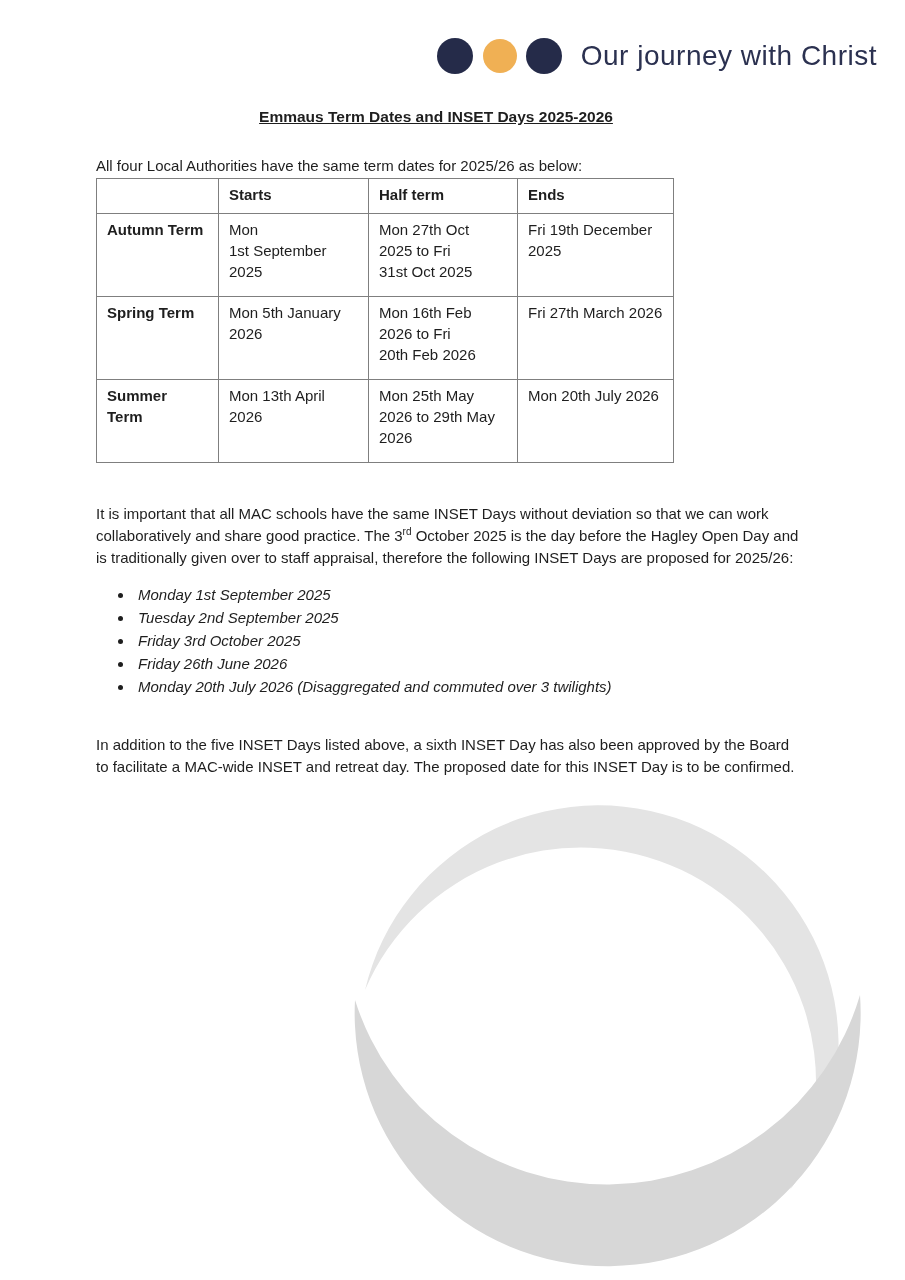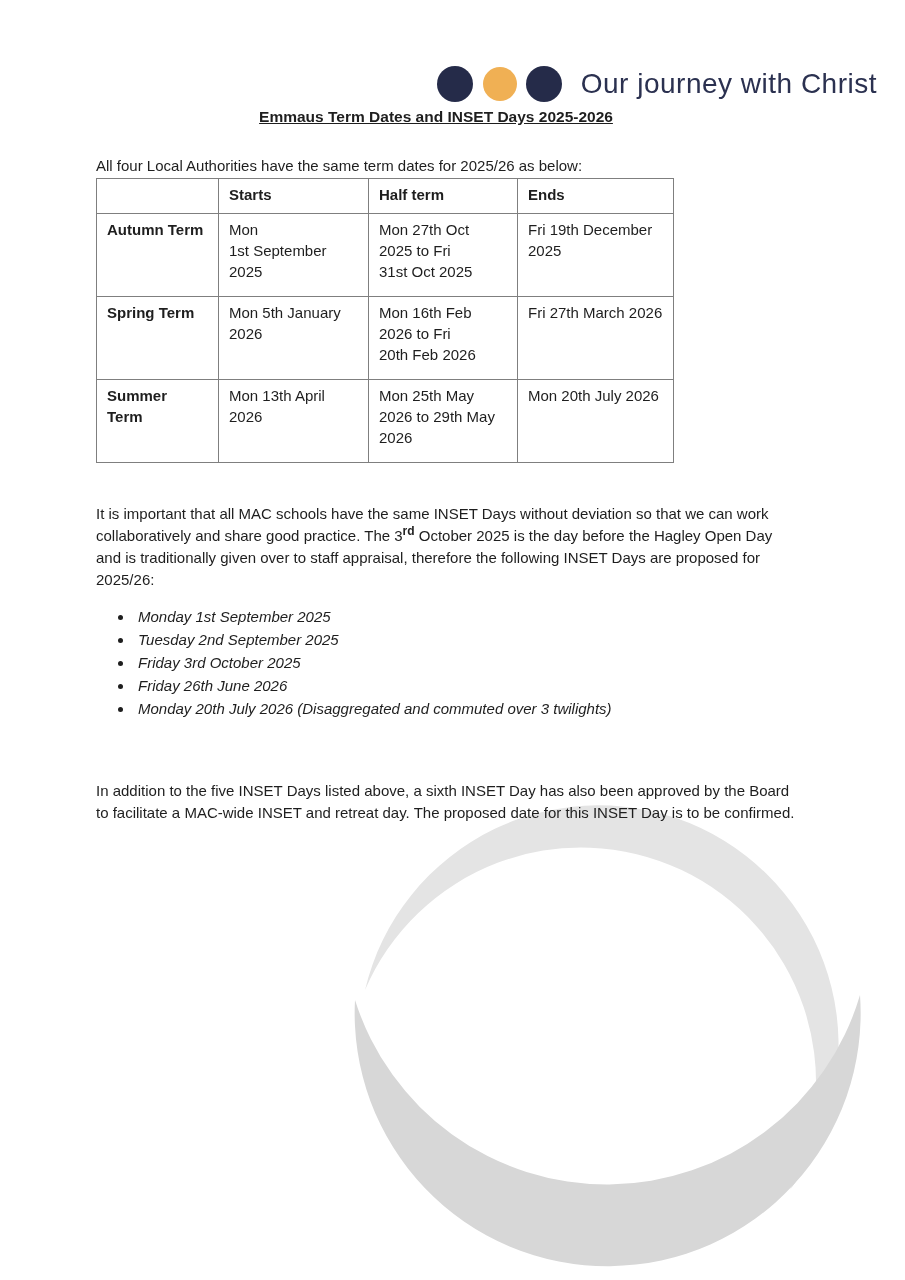--- a/index.html
+++ b/index.html
@@ -24,21 +24,20 @@
   }
 
   
   .logo-bar {
     position: absolute;
     top: 36px;
     right: 28px;
     display: flex;
     align-items: center;
     z-index: 2;
-    margin-top: 28px;
   }
   .logo-dots { display: block; margin-right: 18px; }
   .logo-text {
     font-size: 28px;
     font-weight: 500;
     color: #2b3150;
     letter-spacing: 0.5px;
     white-space: nowrap;
   }
 
@@ -84,34 +83,34 @@
     white-space: pre-line;
   }
   .term-table th { font-weight: bold; padding-bottom: 8px; }
   .term-table td.term-name { font-weight: bold; }
 
   .body-par {
     margin-top: 40px;
     width: 705px;
     line-height: 22px;
   }
-  .body-par sup { font-size: 12px; line-height: 0; font-weight: bold; }
+  .body-par sup { font-size: 10px; line-height: 0; }
 
   ul.inset-list {
     margin-top: 14px;
     padding-left: 38px;
     font-style: italic;
   }
   ul.inset-list li {
     line-height: 23px;
     padding-left: 4px;
   }
 
   .closing-par {
-    margin-top: 60px;
+    margin-top: 36px;
     width: 705px;
     line-height: 22px;
   }
 </style>
 </head>
 <body>
 
 <svg class="watermark" viewBox="0 0 565 490" xmlns="http://www.w3.org/2000/svg" aria-hidden="true">
   <path d="M 25,200 A 240,240 0 1 1 450,400 A 235,235 0 1 0 25,200 Z" fill="#e4e4e4"></path>
   <path d="M 15,210 A 253,253 0 1 0 520,205 A 264,264 0 0 1 15,210 Z" fill="#d7d7d7"></path>

